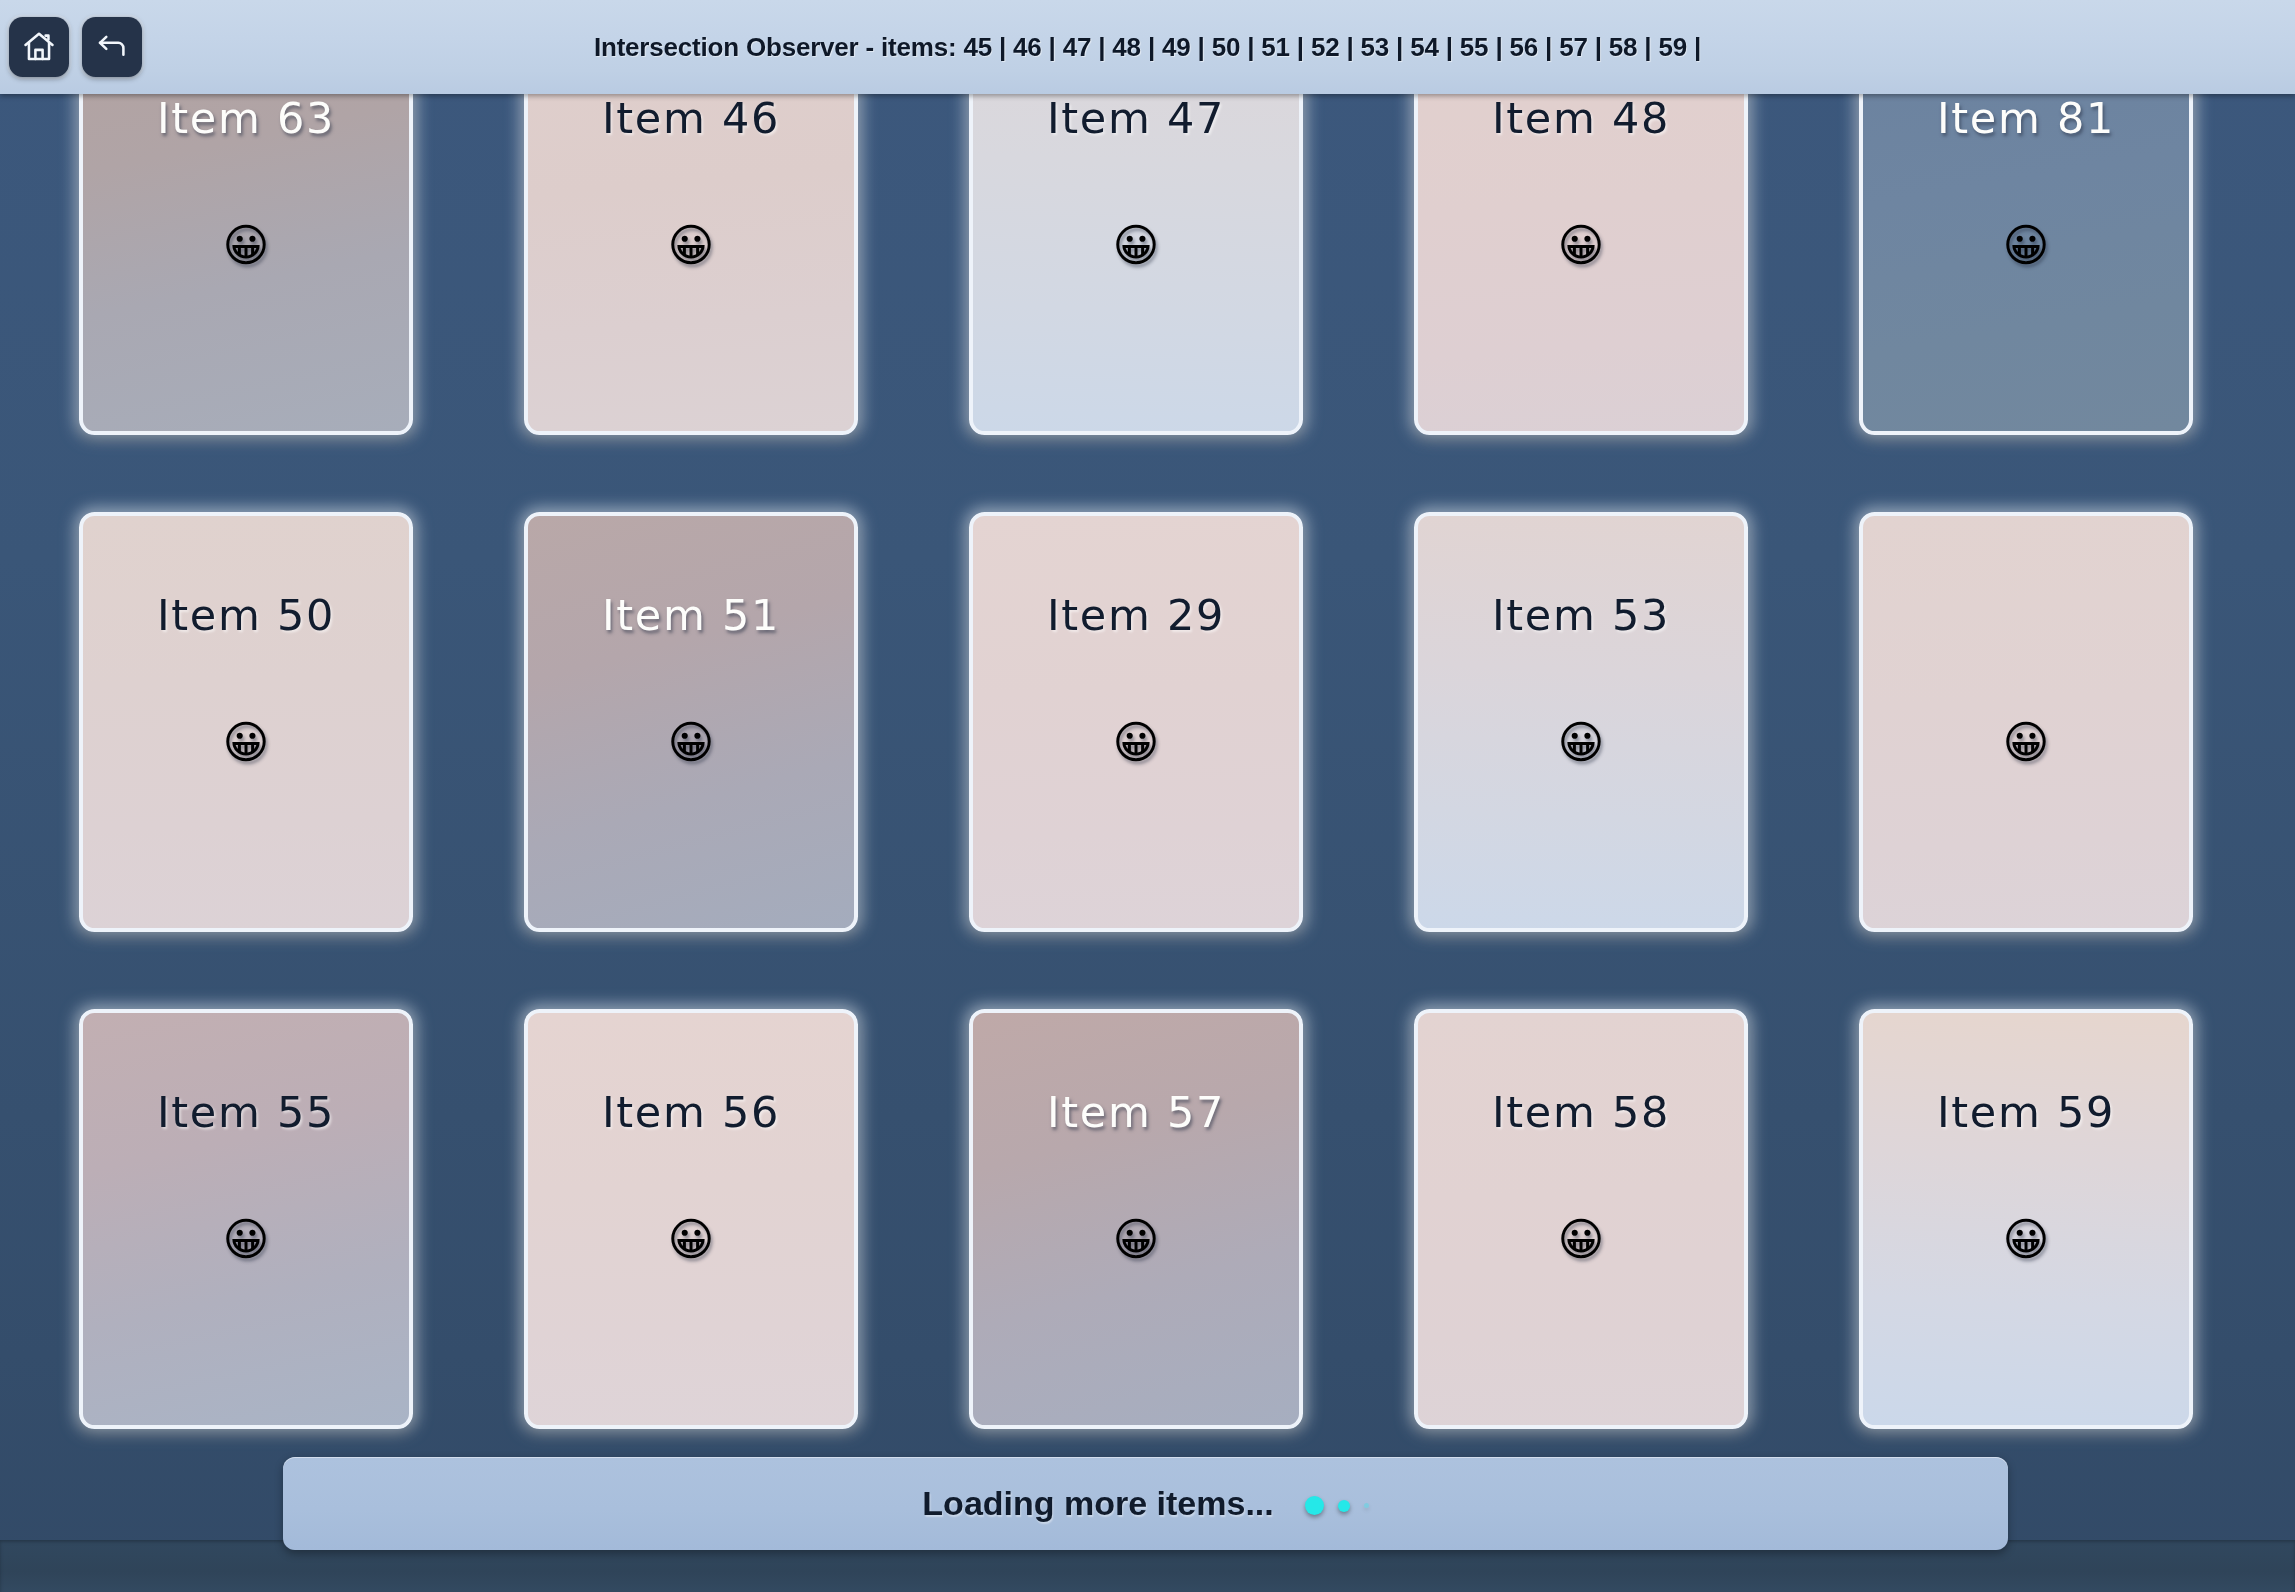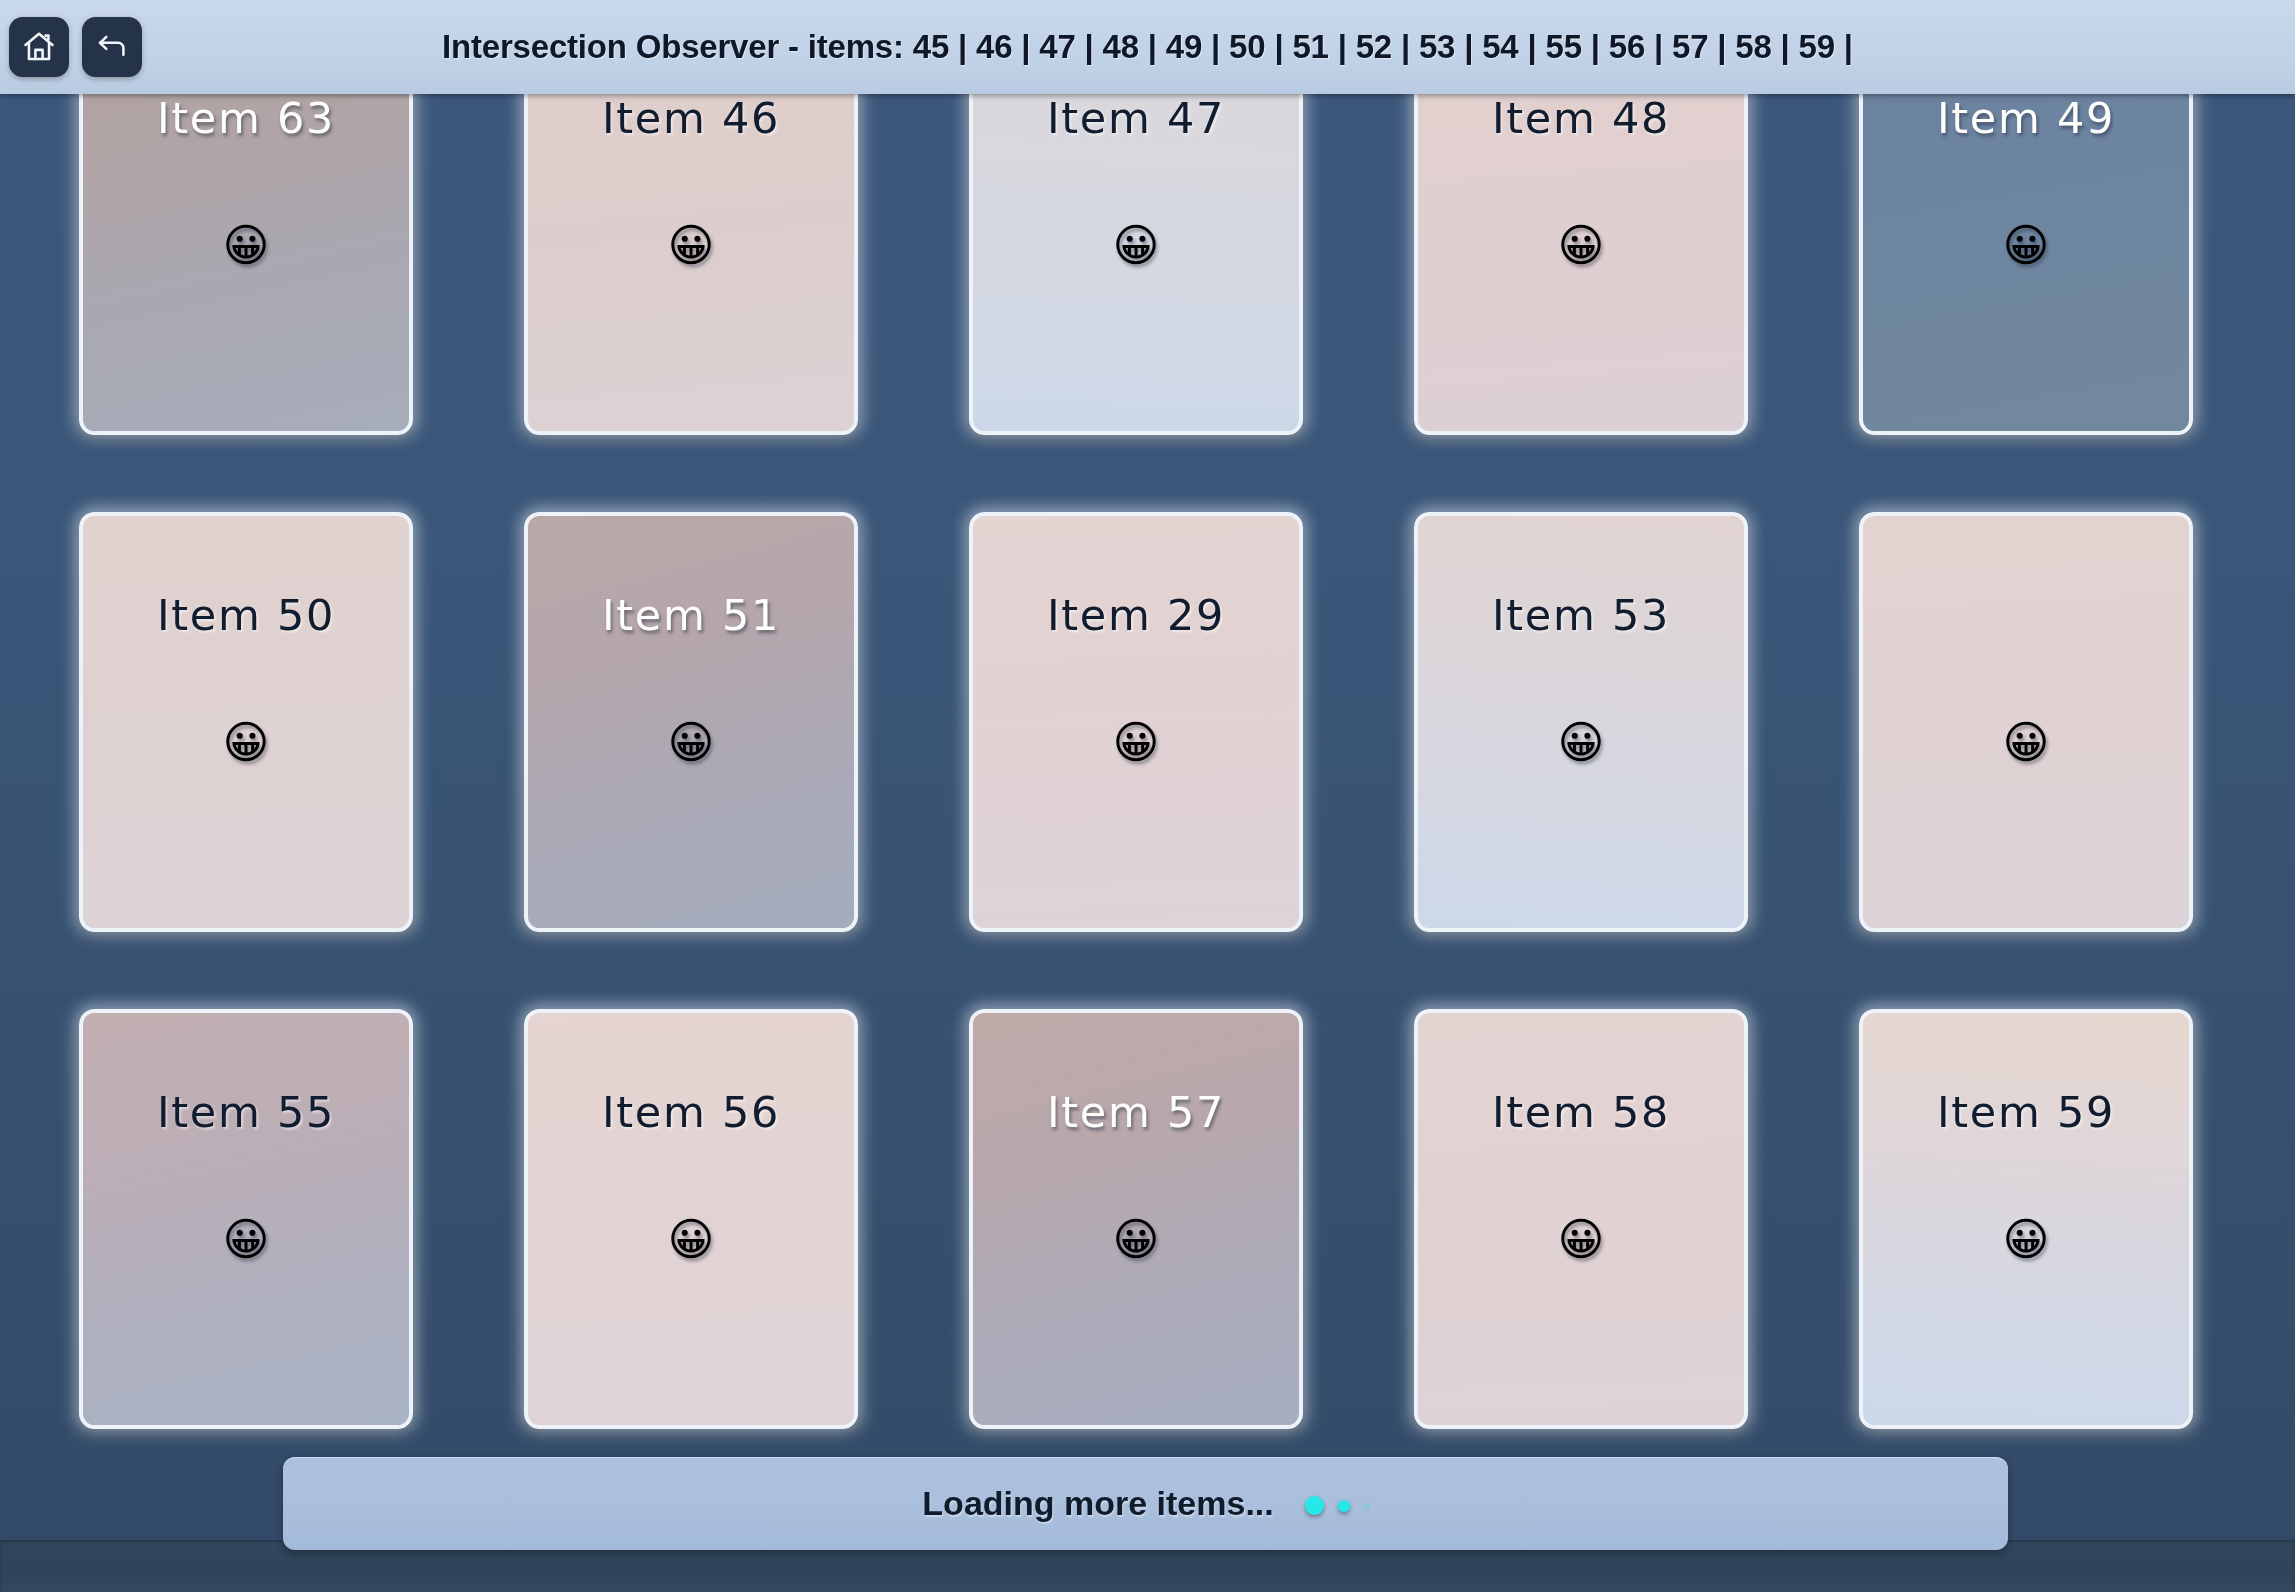--- a/index.html
+++ b/index.html
@@ -65,21 +65,21 @@
   }
   .topbar-btn:first-child { margin-left: 8.6px; }
   .topbar-btn svg { display: block; }
 
   #topbar-title {
     position: absolute;
     left: 0;
     width: 2295px;
     text-align: center;
     white-space: nowrap;
-    font-size: 33px;
+    font-size: 26px;
     color: #0e1828;
     letter-spacing: -0.2px;
     text-shadow: 0.9px 0.9px 0.9px rgba(255,255,255,0.55);
   }
   #topbar-title .tb-strong {
     font-weight: 700;
     font-stretch: condensed;
   }
   #topbar-title .tb-items {
     font-weight: 600;
@@ -226,21 +226,21 @@
         </div>
         <div class="card" style="background: linear-gradient(182deg, rgb(221, 215, 218) 0%, rgb(216, 216, 222) 35%, rgb(210, 216, 227) 70%, rgb(204, 216, 232) 100%); padding-left: 12px;">
           <div class="card-label dark">Item 47</div>
           <div class="card-emoji">😀</div>
         </div>
         <div class="card" style="background: linear-gradient(176deg, rgb(226, 208, 205) 0%, rgb(224, 207, 207) 45%, rgb(222, 207, 210) 78%, rgb(219, 208, 213) 100%);">
           <div class="card-label dark">Item 48</div>
           <div class="card-emoji">😀</div>
         </div>
         <div class="card" style="background: linear-gradient(170deg, rgb(107, 130, 159) 0%, rgb(110, 133, 161) 40%, rgb(112, 135, 159) 72%, rgb(114, 136, 158) 100%);">
-          <div class="card-label light">Item 49</div>
+          <div class="card-label light">Item 81</div>
           <div class="card-emoji">😀</div>
         </div>
         <div class="card" style="background: linear-gradient(178deg, rgb(224, 210, 206) 0%, rgb(222, 209, 208) 40%, rgb(221, 209, 211) 74%, rgb(220, 210, 214) 100%);">
           <div class="card-label dark">Item 50</div>
           <div class="card-emoji">😀</div>
         </div>
         <div class="card" style="background: linear-gradient(165deg, rgb(185, 168, 168) 0%, rgb(180, 166, 171) 33%, rgb(170, 169, 182) 66%, rgb(164, 172, 189) 100%);">
           <div class="card-label light">Item 51</div>
           <div class="card-emoji">😀</div>
         </div>

